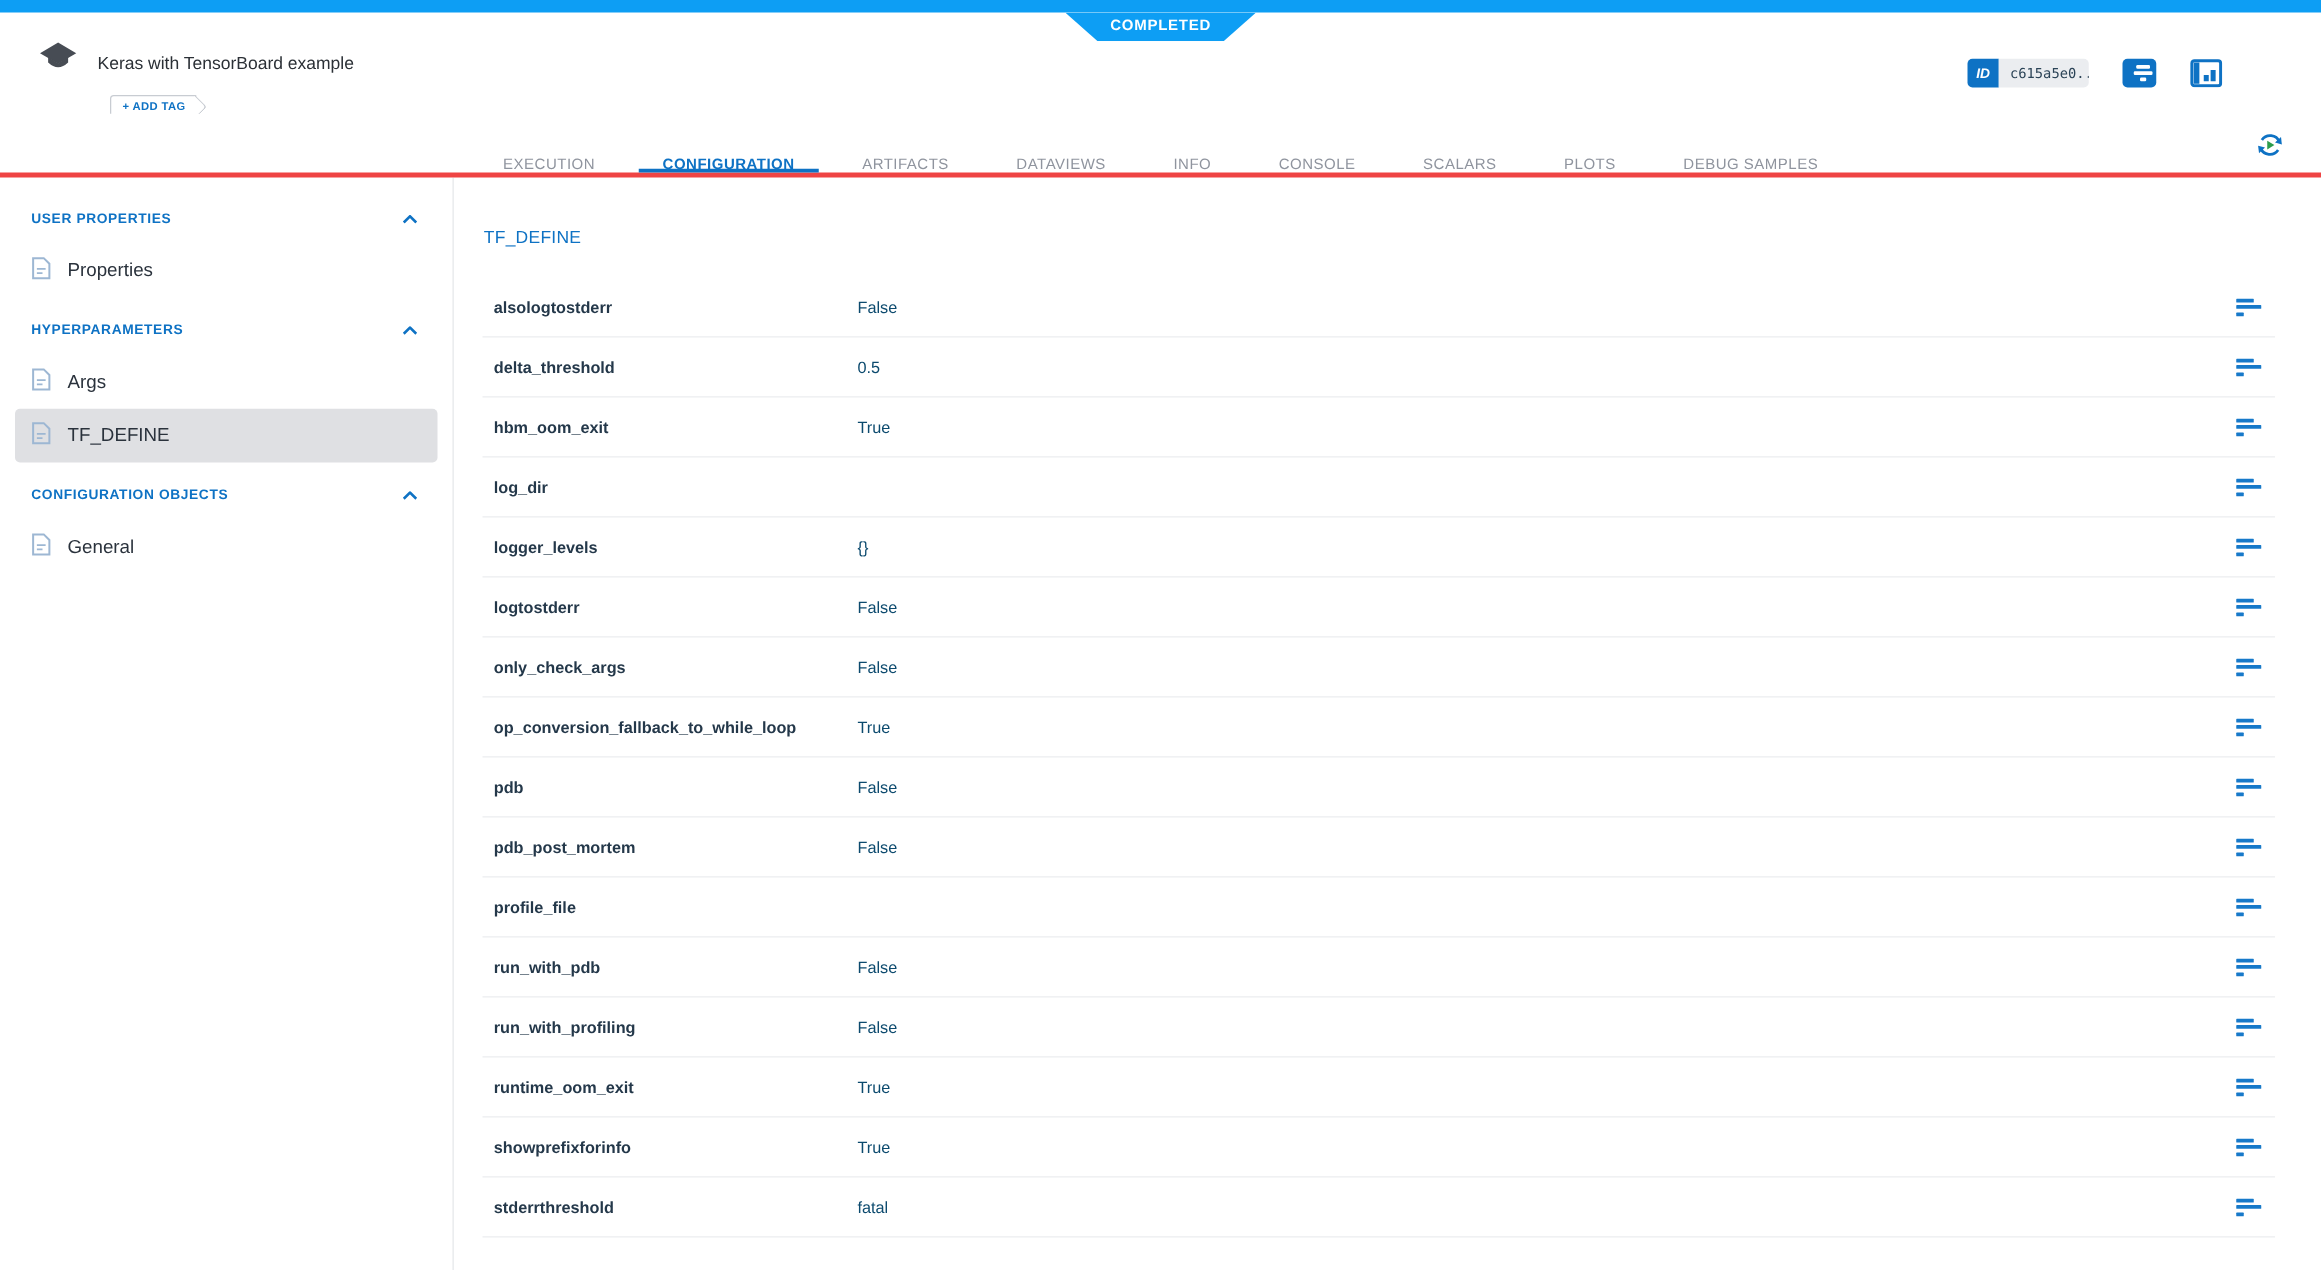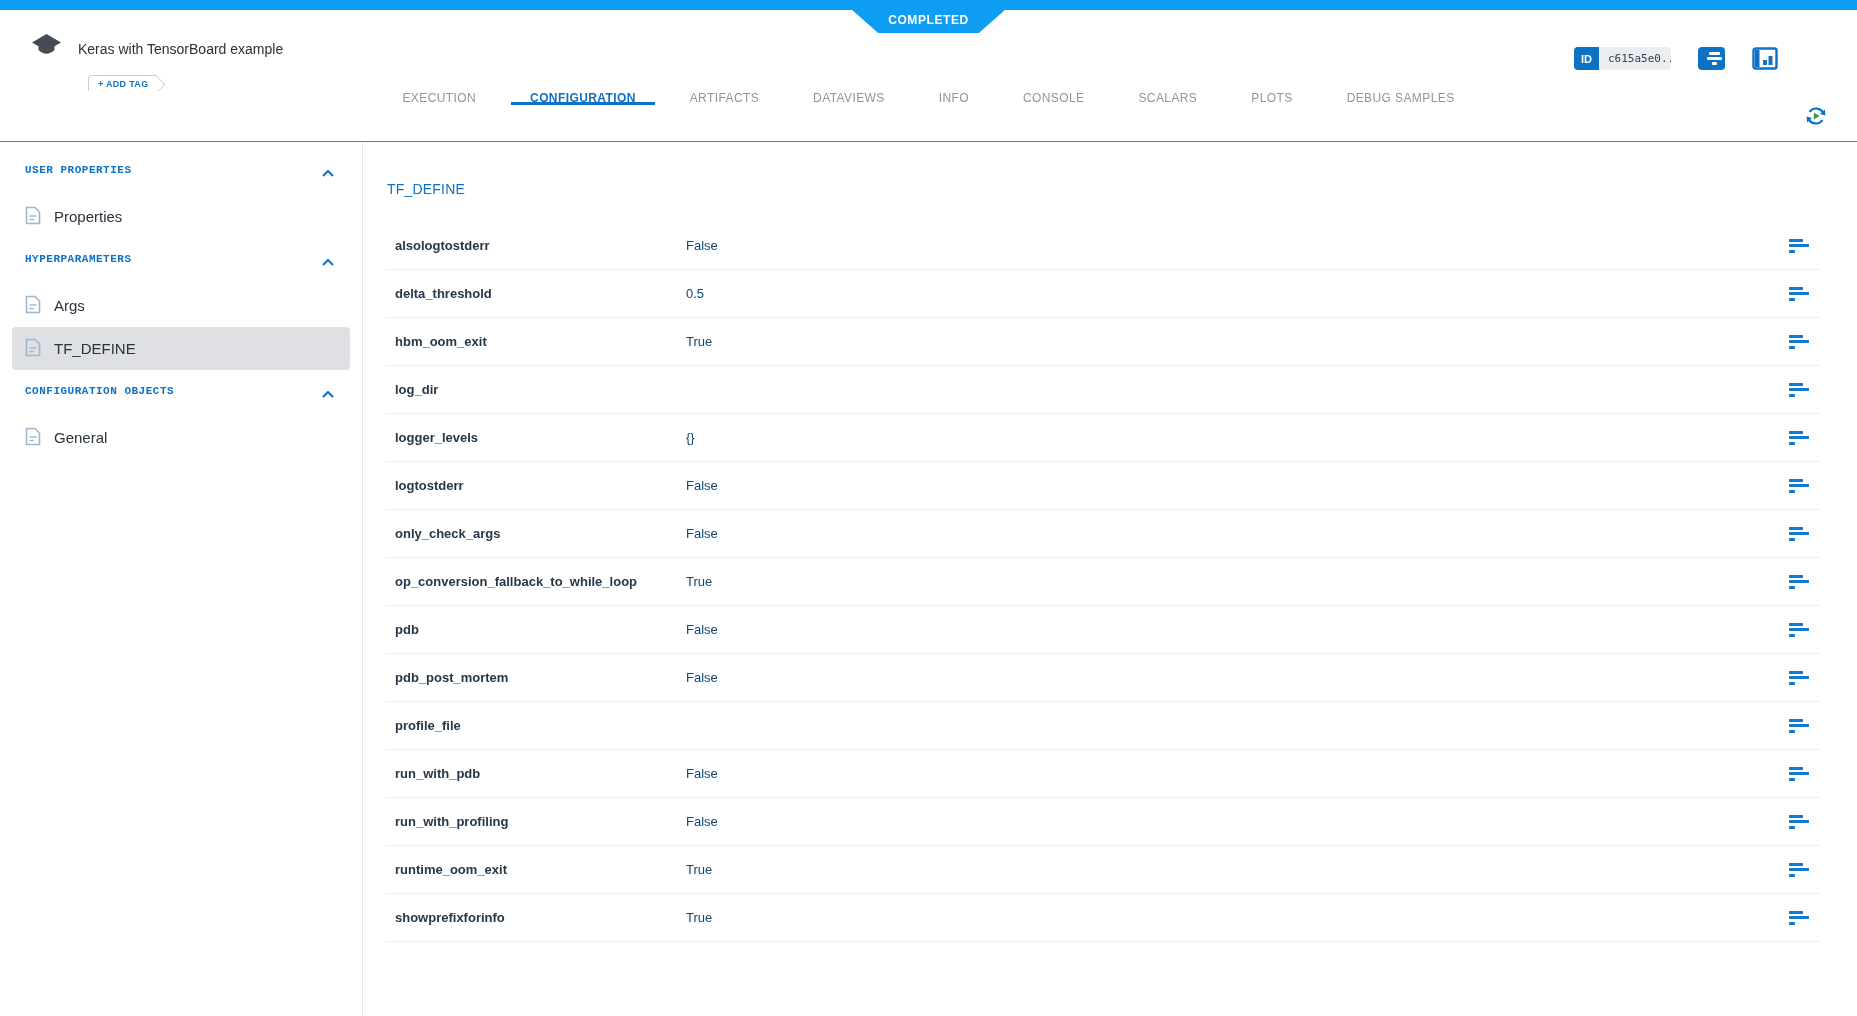--- a/index.html
+++ b/index.html
@@ -41,21 +41,21 @@
     border-top: 1px solid #c8ccd2; border-right: 1px solid #c8ccd2;
     transform: rotate(45deg); border-top-right-radius: 3px;
   }
   .header-right {
     position: absolute; right: 30px; top: 37px;
     display: flex; align-items: center; gap: 27px;
   }
   .id-badge { display: flex; align-items: stretch; height: 23px; }
   .id-label {
     background: #0e72c4; color: #fff; font-size: 11px; font-weight: bold;
-    display: flex; align-items: center; padding: 0 7px; border-radius: 4px 0 0 4px;
+    display: flex; align-items: center; padding: 0 7px; border-radius: 4px 0 0 4px; font-style: italic;
   }
   .id-value {
     background: #ebedf0; color: #2c4457;
     font-family: "DejaVu Sans Mono", monospace; font-size: 11px;
     display: flex; align-items: center; padding: 0 9px; border-radius: 0 4px 4px 0;
     max-width: 72px; white-space: nowrap; overflow: hidden;
   }
   .hicon { cursor: pointer; display: flex; align-items: center; justify-content: center; }
   .notes-icon {
     width: 27px; height: 23px; background: #0e72c4; border-radius: 4px;
@@ -63,42 +63,42 @@
   }
   .notes-icon i { display: block; height: 2.5px; background: #fff; border-radius: 1px; }
   .notes-icon i:nth-child(1) { width: 11px; }
   .notes-icon i:nth-child(2) { width: 15px; }
   .notes-icon i:nth-child(3) { width: 5px; }
   .burger { width: 22px; display: flex; flex-direction: column; gap: 4px; }
   .burger i { display: block; height: 2.6px; background: #0e72c4; border-radius: 1px; }
 
   
   .tabs-row {
-    height: 51px; border-bottom: 1px solid #ef4444;
-    display: flex; justify-content: center; align-items: flex-start; position: relative;
+    height: 51px; border-bottom: 4px solid #ef4444;
+    display: flex; justify-content: center; align-items: flex-end; position: relative;
     background: #fff;
   }
   .tab {
     display: flex; align-items: center; padding: 0 27px;
     font-size: 12px; letter-spacing: 0.4px; color: #8f949e;
     cursor: pointer; position: relative; user-select: none;
   }
   .tab.active { color: #0e72c4; font-weight: bold; }
   .tab.active::after {
     content: ""; position: absolute; left: 8px; right: 8px; bottom: 0;
     height: 3px; background: #0e72c4;
   }
   .refresh-btn { position: absolute; right: 28px; top: 12px; cursor: pointer; }
 
   
   .content { display: flex; height: 874px; }
   .sidebar { width: 363px; border-right: 1px solid #e5e7ea; padding-top: 22px; flex-shrink: 0; }
   .side-section-header {
-    display: flex; justify-content: space-between; align-items: flex-start;
-    padding: 0 28px 0 25px; height: 22px; margin-bottom: 9px; cursor: pointer; font-family: Liberation Mono, monospace;
+    display: flex; justify-content: space-between; align-items: center;
+    padding: 0 28px 0 25px; height: 22px; margin-bottom: 9px; cursor: pointer;
   }
   .side-section-header span.hdr {
     color: #0e72c4; font-size: 11px; font-weight: bold; letter-spacing: 0.5px;
   }
   .side-item {
     display: flex; align-items: center; gap: 13px;
     height: 43px; margin: 0 12px; padding: 0 13px; border-radius: 4px;
     font-size: 15px; color: #2a323c; cursor: pointer;
   }
   .side-item.selected { background: #dfe0e3; }
@@ -419,16 +419,25 @@
       </div>
         <div class="param-row">
         <span class="param-name">showprefixforinfo</span>
         <span class="param-value">True</span>
         <span class="edit-icon">
             <i></i>
             <i></i>
             <i></i>
           </span>
       </div>
+        <div class="param-row">
+        <span class="param-name">stderrthreshold</span>
+        <span class="param-value">fatal</span>
+        <span class="edit-icon">
+            <i></i>
+            <i></i>
+            <i></i>
+          </span>
+      </div>
       </div>
   </div>
 
 </div>
 
 </body></html>

